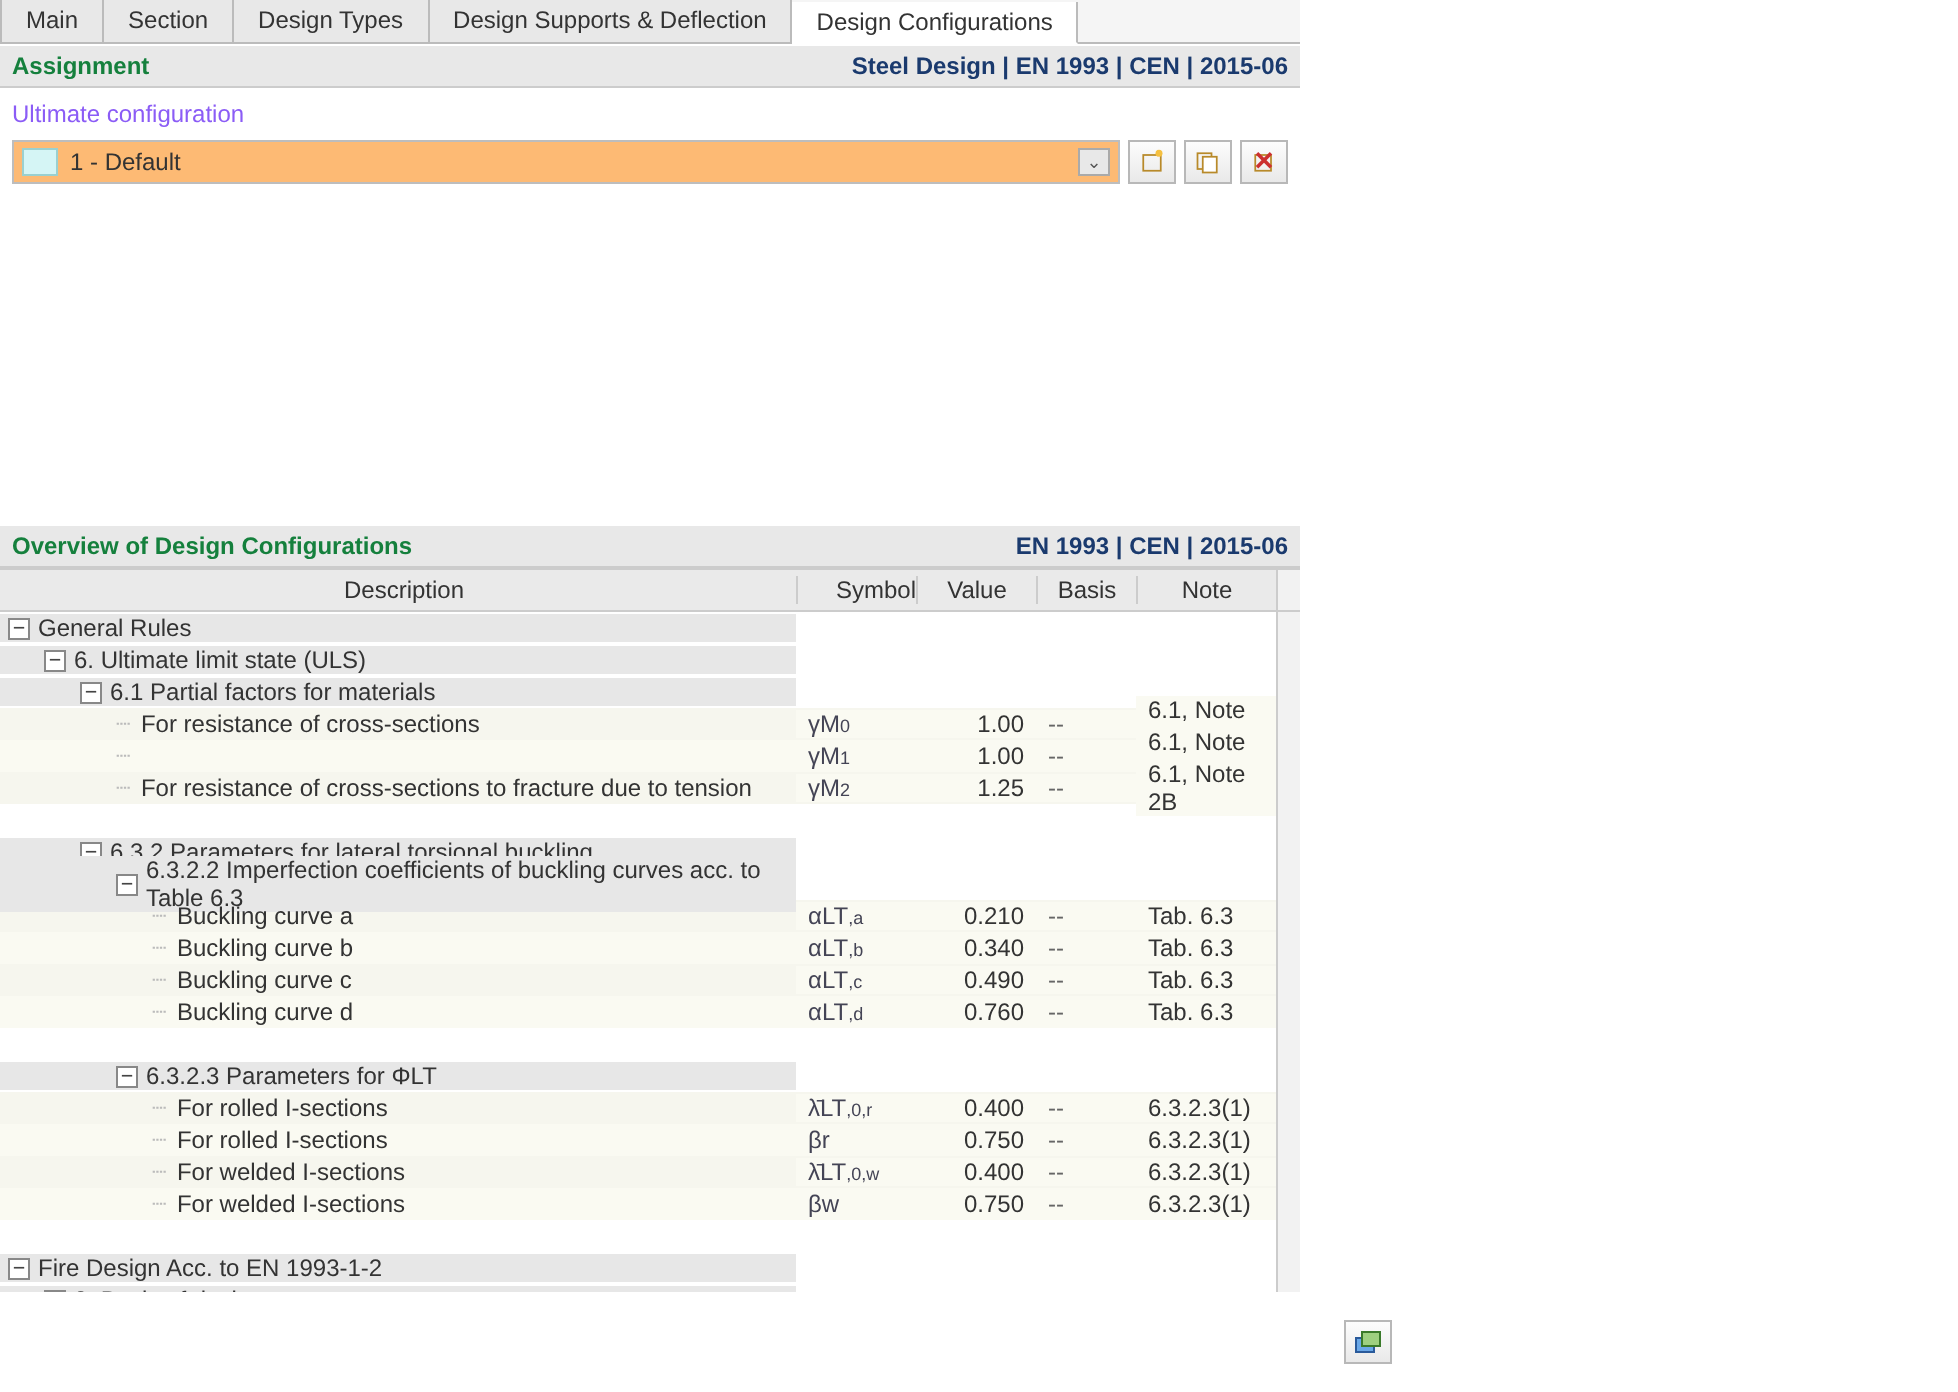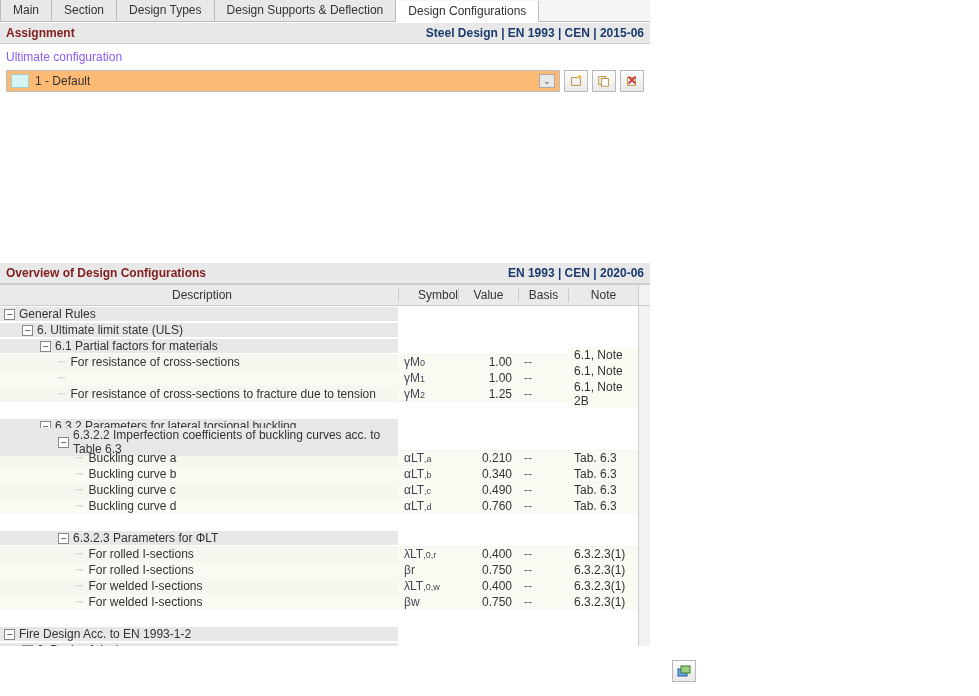--- a/index.html
+++ b/index.html
@@ -8,21 +8,21 @@
   .left-panel { width: 650px; height: 696px; border: 1px solid #ccc; border-top: none; border-right: none; border-left: none; border-bottom: none; }
 
   
   .tabbar { display: flex; height: 22px; background: #f5f5f5; border-bottom: 1px solid #bbb; }
   .tab { padding: 3px 12px; border-right: 1px solid #bbb; background: #e8e8e8; cursor: pointer; color: #333; }
   .tab.active { background: #fff; font-weight: 400; position: relative; top: 1px; border-bottom: 1px solid #fff;}
   .tab:first-child { border-left: 1px solid #bbb; }
 
   
   .sec-header { display: flex; justify-content: space-between; align-items: center; height: 22px; padding: 0 6px; background: #e8e8e8; border-top:1px solid #fff; border-bottom:1px solid #ccc; font-weight: bold; color: #1a3a6e; }
-  .sec-header .title { color:#7f1d1d; }
+  .sec-header .title { color:#15803d; }
   .sec-header .meta { color:#1a3a6e; }
 
   
   .assignment { padding: 4px 6px 0 6px; }
   .label-line { padding: 2px 0 6px 0; color: #8b5cf6; }
   .combo-row { display: flex; gap: 4px; align-items: center; }
   .combo { flex: 1; height: 22px; background: #fdba74; border: 1px solid #bdbdbd; display: flex; align-items: center; padding: 0 4px; position: relative; }
   .combo .swatch { width: 18px; height: 14px; background: #d5f5f5; border: 1px solid #9ad0d0; margin-right: 6px; }
   .combo .arrow { position: absolute; right: 4px; top: 3px; width: 16px; height: 14px; border: 1px solid #aaa; background: #e8e8e8; text-align: center; line-height: 12px; font-size: 9px; color:#555;}
   .iconbtn { width: 24px; height: 22px; border: 1px solid #b8b8b8; background: linear-gradient(#fdfdfd,#e9e9e9); display:flex; align-items:center; justify-content:center; cursor:pointer; }
@@ -107,21 +107,21 @@
               <line x1="4" y1="3" x2="12" y2="11" stroke="#cc3030" stroke-width="2"></line>
               <line x1="12" y1="3" x2="4" y2="11" stroke="#cc3030" stroke-width="2"></line>
             </svg>
         </div>
       </div>
       <div class="assign-body"></div>
     </div>
 
     <div class="sec-header">
       <span class="title">Overview of Design Configurations</span>
-      <span class="meta">EN 1993 | CEN | 2020-06</span>
+      <span class="meta">EN 1993 | CEN | 2015-06</span>
     </div>
 
     <div class="table-head">
       <div class="col-desc">Description</div>
       <div class="col-symbol">Symbol</div>
       <div class="col-value">Value</div>
       <div class="col-unit">Basis</div>
       <div class="col-note">Note</div>
       <div class="scroll-gutter"></div>
     </div>

